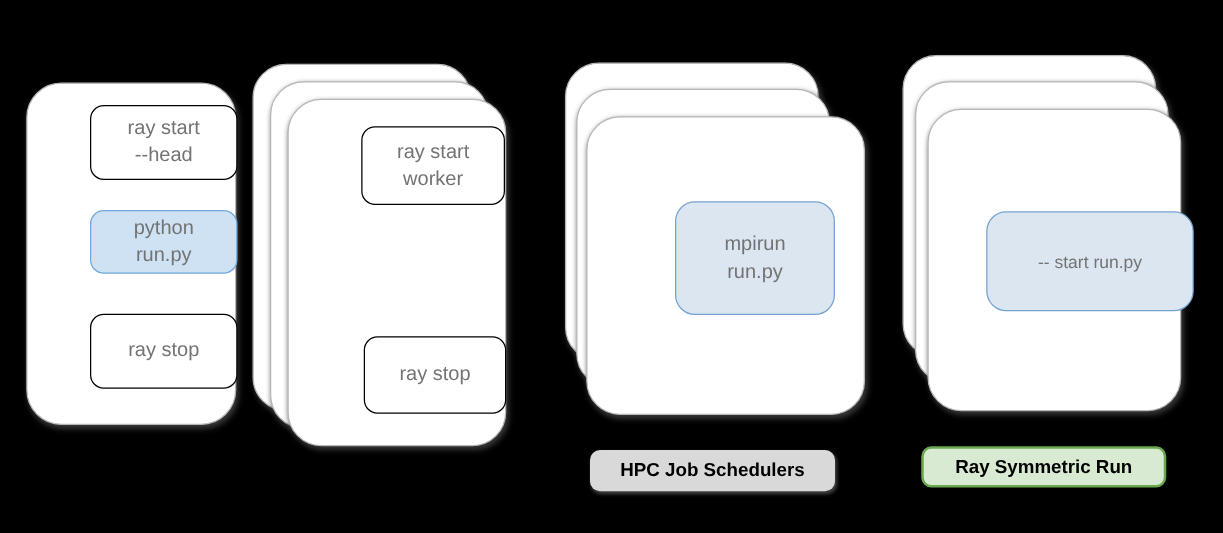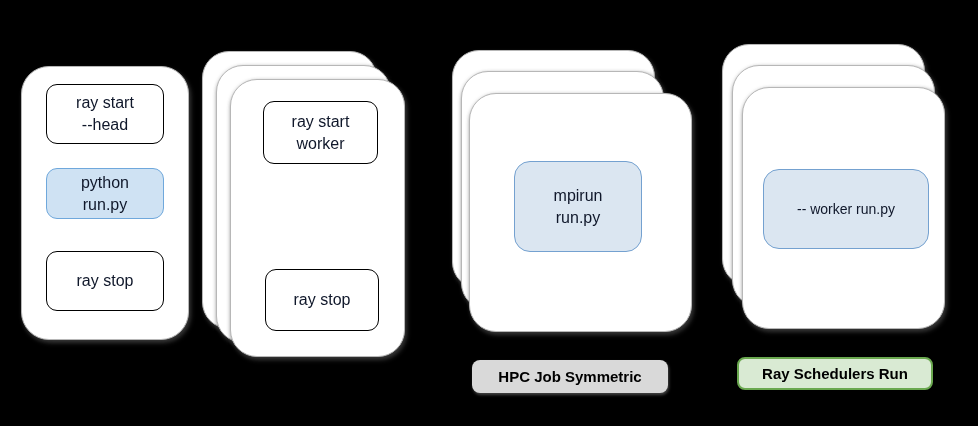--- a/index.html
+++ b/index.html
@@ -15,23 +15,24 @@
     position:absolute;background:#ffffff;
     border:1px solid #b7b7b7;border-radius:27px;
     box-shadow:2px 3px 5px rgba(120,120,120,0.35), 1px 2px 4px rgba(40,40,40,0.6);
   }
   .card.single{border-radius:28px;}
 
   
   .cmd{
     position:absolute;display:flex;align-items:center;justify-content:center;
     text-align:center;white-space:pre-line;
-    font-size:16px;line-height:1.35;color:#0f172a;
+    font-size:16px;line-height:1.35;color:#737373;
     background:#ffffff;border:1.5px solid #000;border-radius:11px;
     box-sizing:border-box;
+    margin-left:26px;
   }
   .cmd.blue{background:#cfe2f3;border:1.5px solid #6fa8dc;}
   .cmd.blue-soft{background:#dbe6f1;border:1.5px solid #74a1d0;border-radius:16px;}
   .cmd .bold-line{font-weight:bold;font-size:14.5px;display:block;}
   .cmd .sub-line{font-size:14px;display:block;}
   .cmd.two-span{flex-direction:column;line-height:1.45;}
 
   
   .badge{
     position:absolute;display:flex;align-items:center;justify-content:center;
@@ -71,20 +72,20 @@
   <div class="card" style="left:461px;top:71px;width:201px;height:237px;"></div>
   <div class="card" style="left:469px;top:93px;width:201px;height:237px;padding-left:20px;">
     <div class="cmd blue-soft" style="left:44px;top:67px;width:128px;height:91px;">mpirun
 run.py</div>
   </div>
 
   <div class="card" style="left:722px;top:44px;width:201px;height:240px;"></div>
   <div class="card" style="left:732px;top:65px;width:201px;height:240px;"></div>
   <div class="card" style="left:742px;top:87px;width:201px;height:240px;">
     <div class="cmd blue-soft two-span" style="left:20px;top:81px;width:166px;height:80px;">
-      <span class="sub-line">-- worker run.py</span>
+      <span class="sub-line">-- start run.py</span>
     </div>
   </div>
 
-  <div class="badge gray" style="left:472px;top:360px;width:196px;height:33px;">HPC Job Symmetric</div>
-  <div class="badge green" style="left:737px;top:357px;width:196px;height:33px;">Ray Schedulers Run</div>
+  <div class="badge gray" style="left:472px;top:360px;width:196px;height:33px;">HPC Job Schedulers</div>
+  <div class="badge green" style="left:737px;top:357px;width:196px;height:33px;">Ray Symmetric Run</div>
 
 </div>
 
 </body></html>

